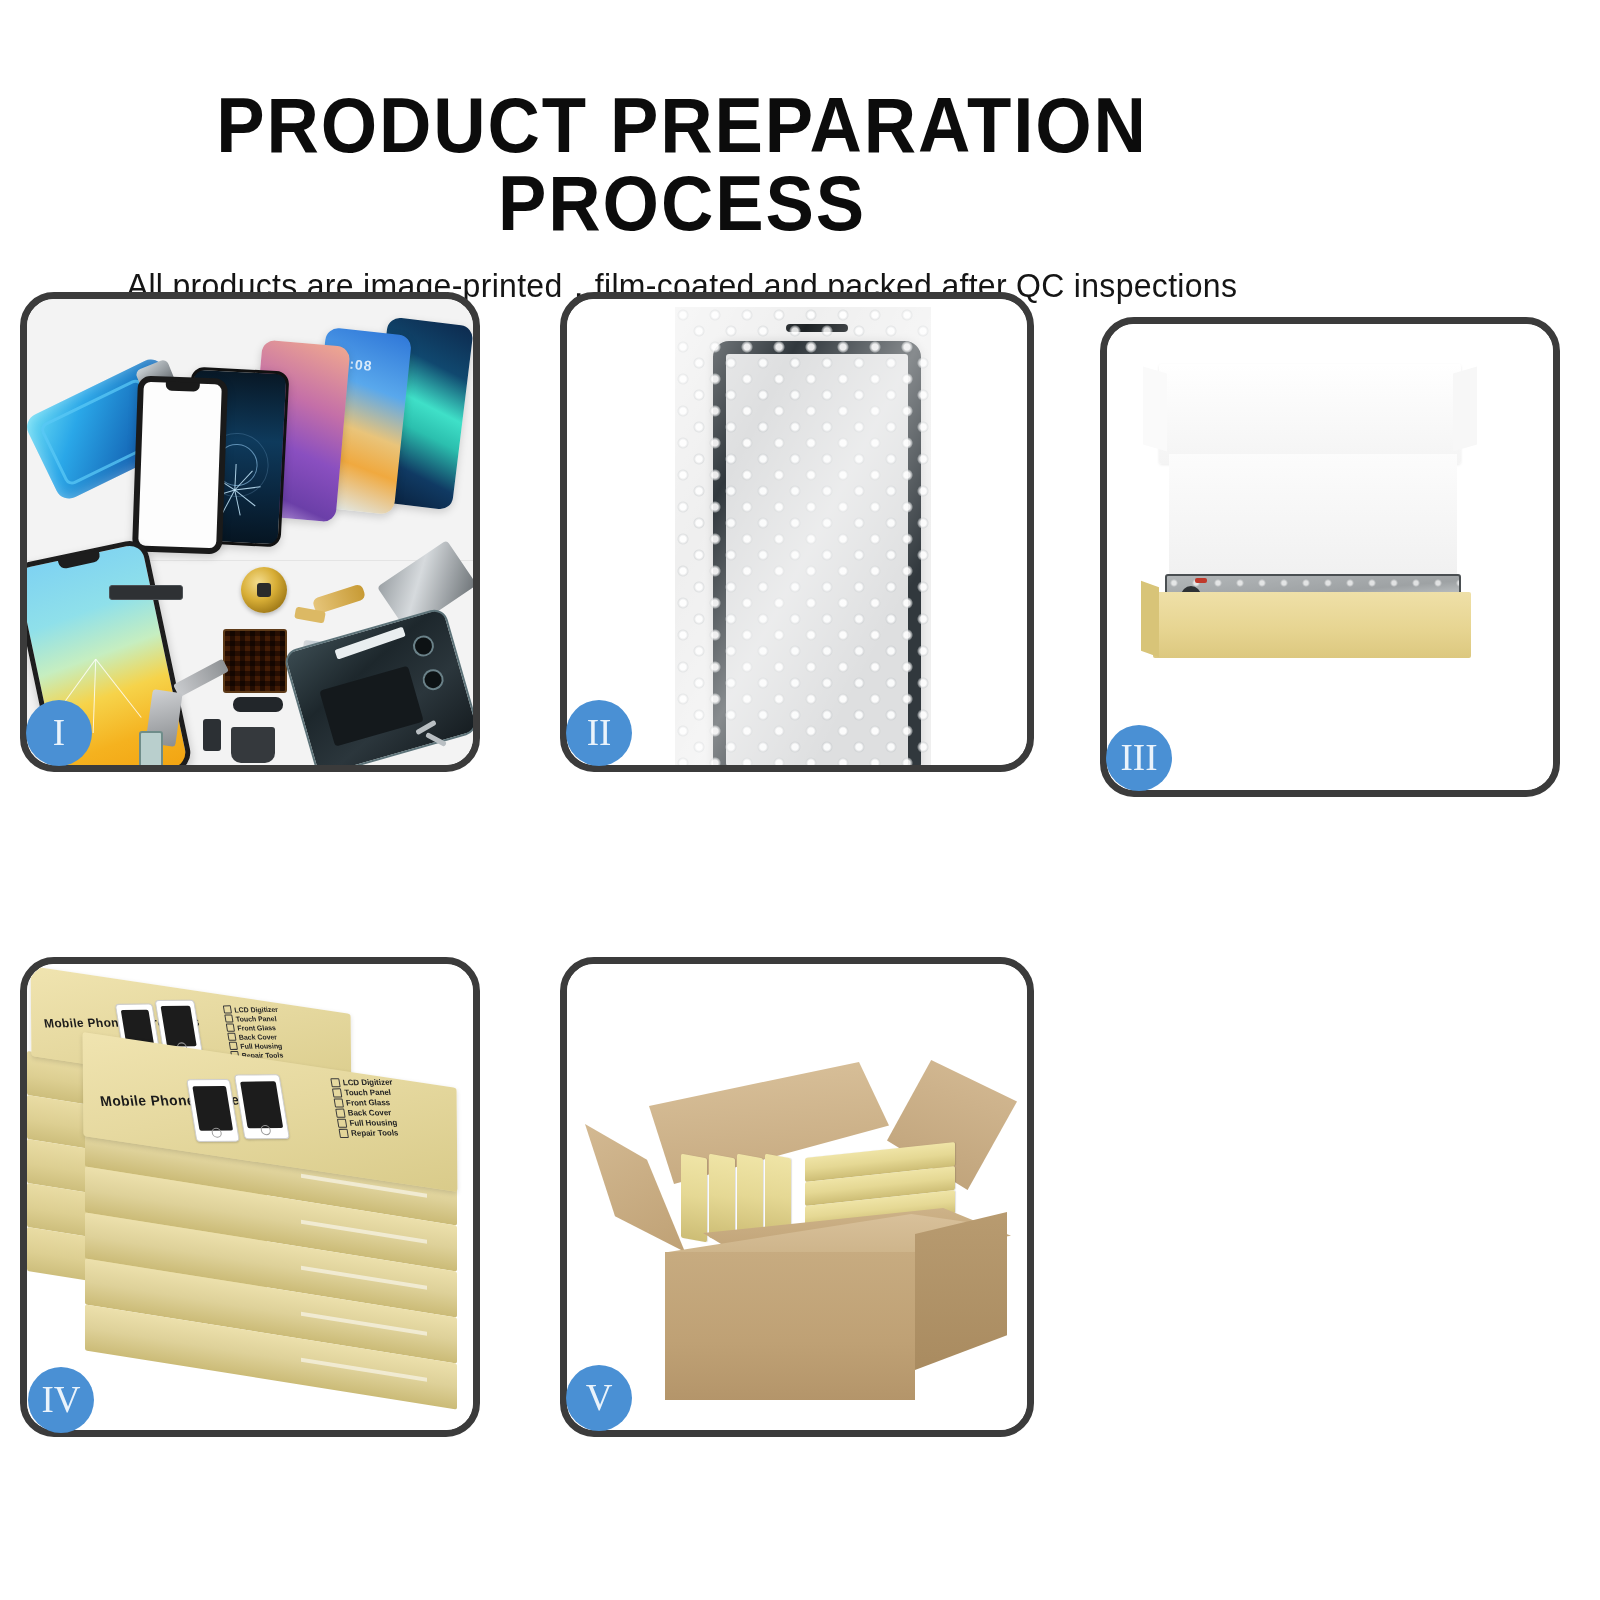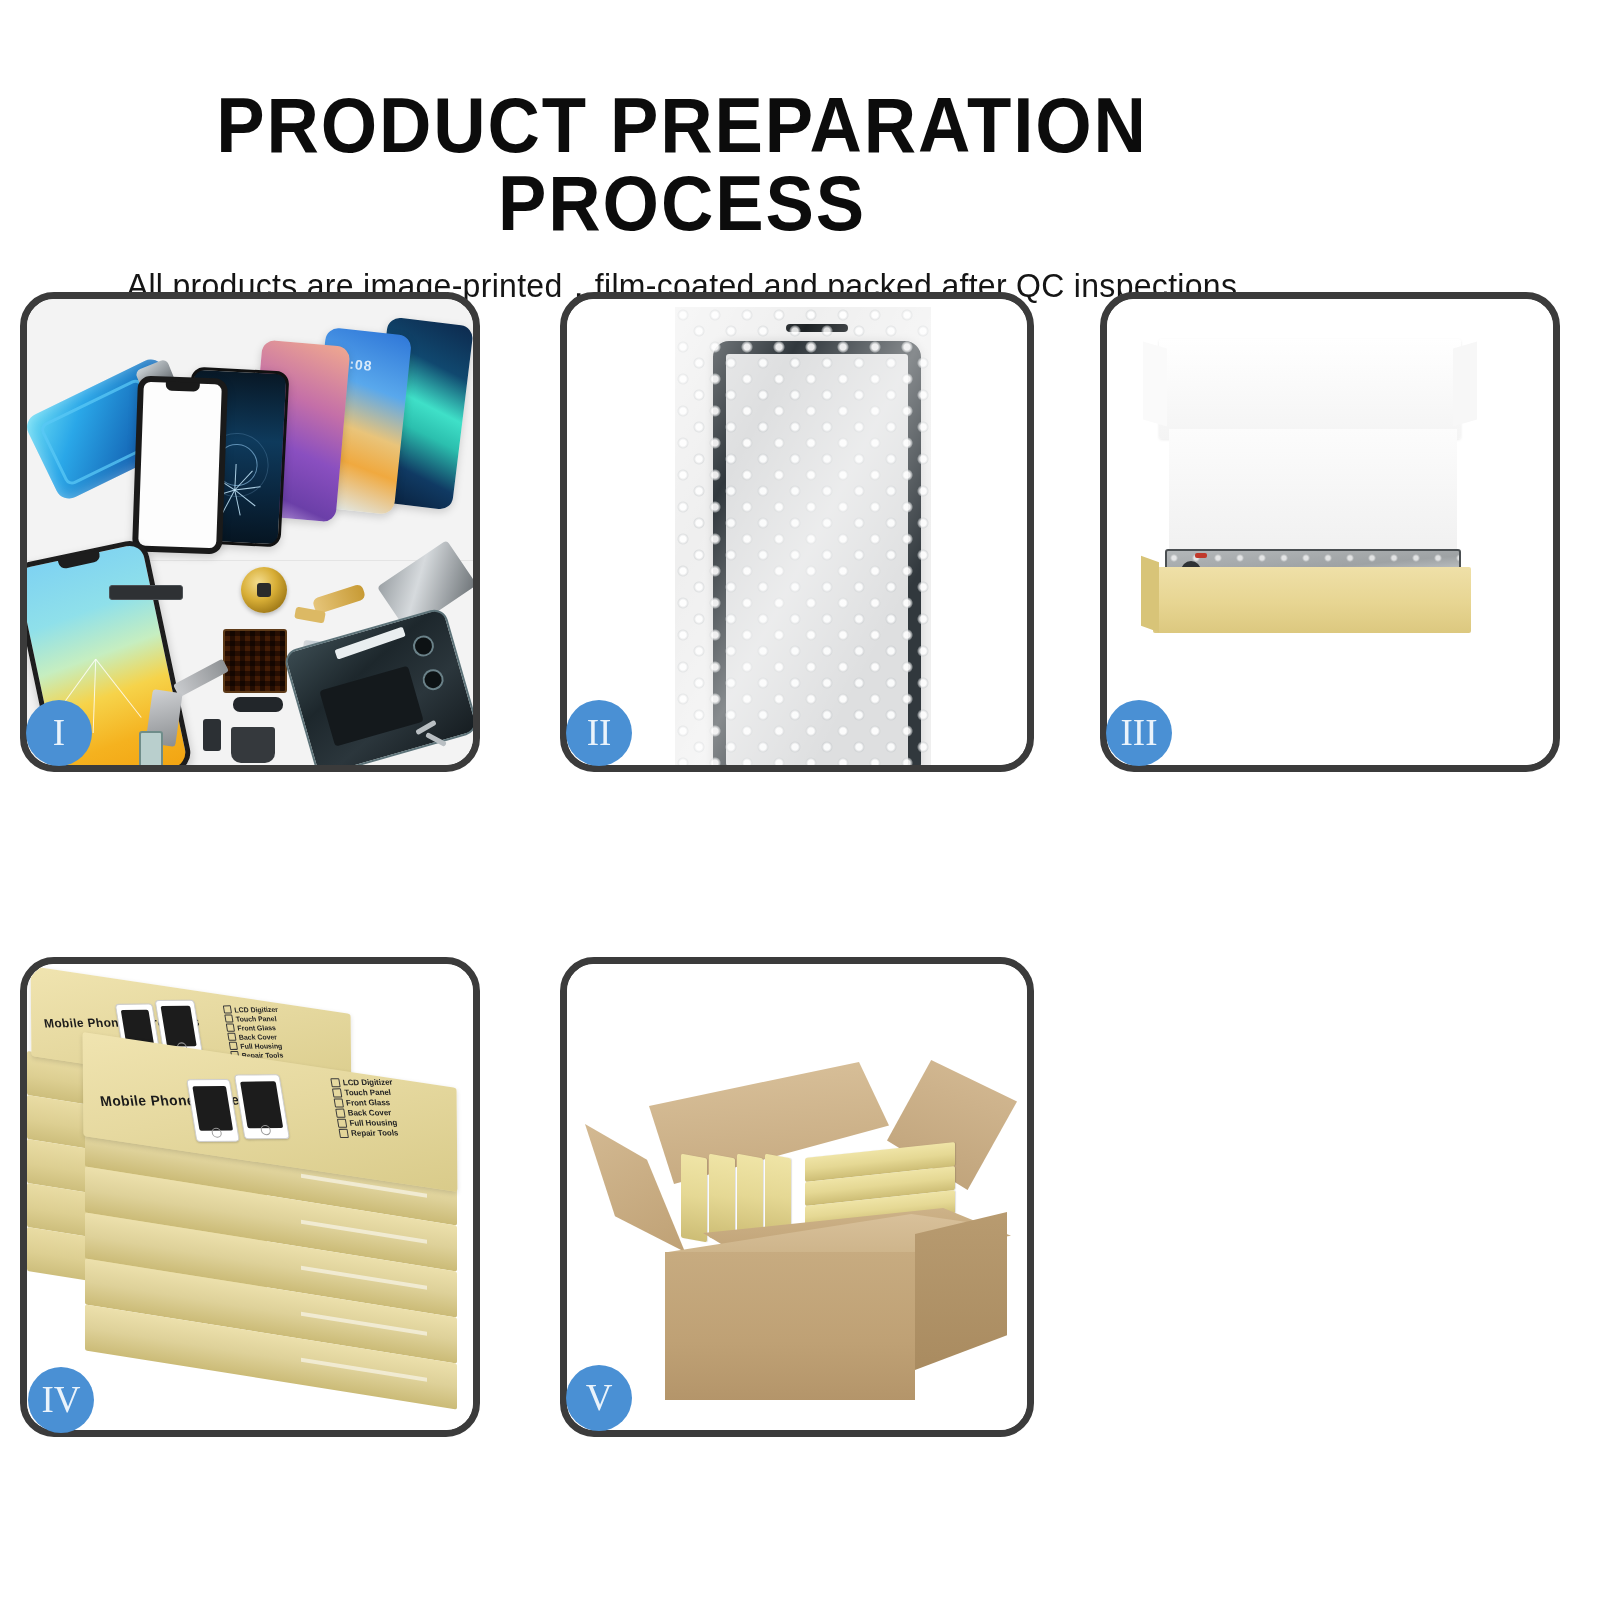--- a/index.html
+++ b/index.html
@@ -25,21 +25,21 @@
   .subtitle{
     font-size:33px;font-weight:400;color:#151515;
     margin-top:22px;letter-spacing:.3px;
     transform:scaleX(.97);
   }
 
   
   .grid{position:absolute;left:0;top:292px;width:1600px;}
   .row{position:relative;height:480px;margin-bottom:185px;}
   .cellwrap{position:absolute;top:0;width:460px;height:480px;}
-  .c0{left:20px;} .c1{left:560px;padding-left:14px;} .c2{left:1100px;}
+  .c0{left:20px;} .c1{left:560px;padding-left:14px;} .c2{left:1100px;margin-top:25px;}
 
   .panel{
     position:absolute;inset:0;
     border:7px solid #3b3b3b;
     border-radius:34px;
     background:#ffffff;
     overflow:hidden;
   }
   .inner{position:absolute;inset:0;overflow:hidden;border-radius:27px;}
 

